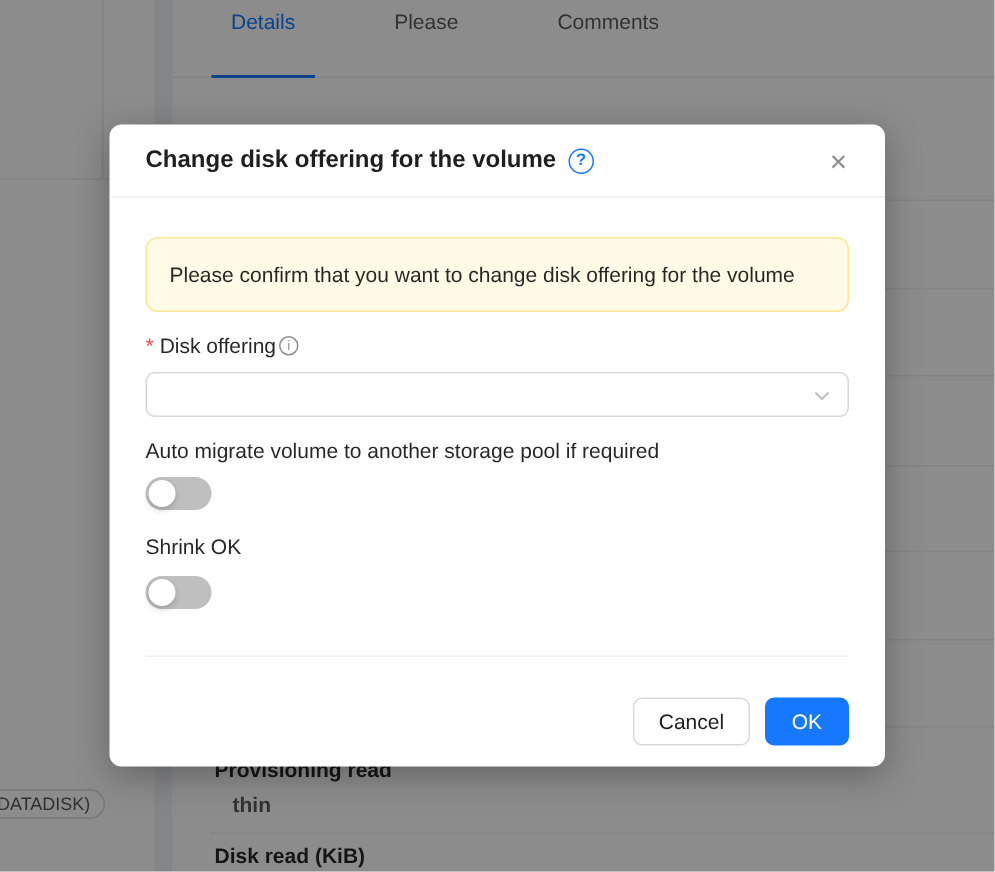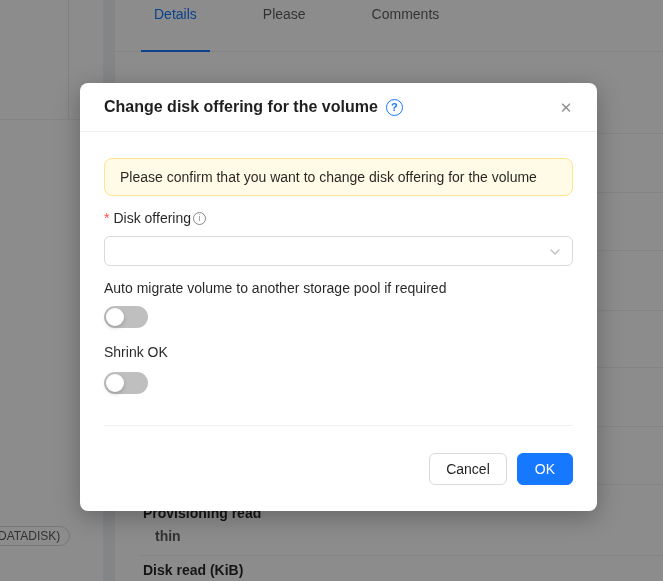--- a/index.html
+++ b/index.html
@@ -27,40 +27,40 @@
   .tab.active { color:#1677ff; font-weight:500; }
   .tab.active .ink { position:absolute; left:0; right:0; bottom:-1px; height:2px; background:#1677ff; }
 
   .row-divider { position:absolute; left:25px; right:0; height:1px; background:#f0f0f0; }
   .bg-label { position:absolute; left:28px; font-weight:700; color:rgba(0,0,0,0.85); }
   .bg-value { position:absolute; left:40px; color:rgba(0,0,0,0.65);font-weight:bold; }
 
   
   .mask { position:absolute; inset:0; background:rgba(0,0,0,0.45); z-index:10; }
   .modal {
-    position:absolute; left:80px; top:83px; width:517px; height:428px;
+    position:absolute; left:73px; top:83px; width:517px; height:428px;
     background:#fff; border-radius:8px; z-index:20;
     box-shadow:0 6px 24px rgba(0,0,0,0.28);
   }
   .modal-header { position:relative; height:49px; display:flex; align-items:center; padding:0 24px; border-bottom:1px solid #f0f0f0; }
   .modal-title { font-size:16px; font-weight:600; color:rgba(0,0,0,0.88); }
   .help-icon {
     margin-left:8px; width:17px; height:17px; border:1.5px solid #1677ff; border-radius:50%;
     color:#1677ff; font-size:11px; font-weight:700; line-height:1;
     display:inline-flex; align-items:center; justify-content:center; cursor:pointer;
   }
   .close-btn {
     position:absolute; right:18px; top:12px; width:26px; height:26px;
     background:none; border:none; font-size:15px; color:rgba(0,0,0,0.45); cursor:pointer;
     font-family:"Liberation Sans", sans-serif;
   }
 
   .modal-body { padding:26px 24px 0; }
   .alert {
-    height:38px; display:flex; align-items:center; padding:0 15px; margin-bottom:12px;
+    height:50px; display:flex; align-items:center; padding:0 15px; margin-bottom:12px;
     background:#fffbe6; border:1px solid #ffe58f; border-radius:8px;
     color:rgba(0,0,0,0.85);
   }
   .field-label { height:20px; display:flex; align-items:center; margin-bottom:8px; color:rgba(0,0,0,0.85); }
   .req { color:#ff4d4f; margin-right:4px; }
   .info-icon {
     width:13px; height:13px; margin-left:2px; border:1px solid rgba(0,0,0,0.45); border-radius:50%;
     color:rgba(0,0,0,0.45); font-size:9px; line-height:1; font-style:normal;
     display:inline-flex; align-items:center; justify-content:center; cursor:pointer;
   }

